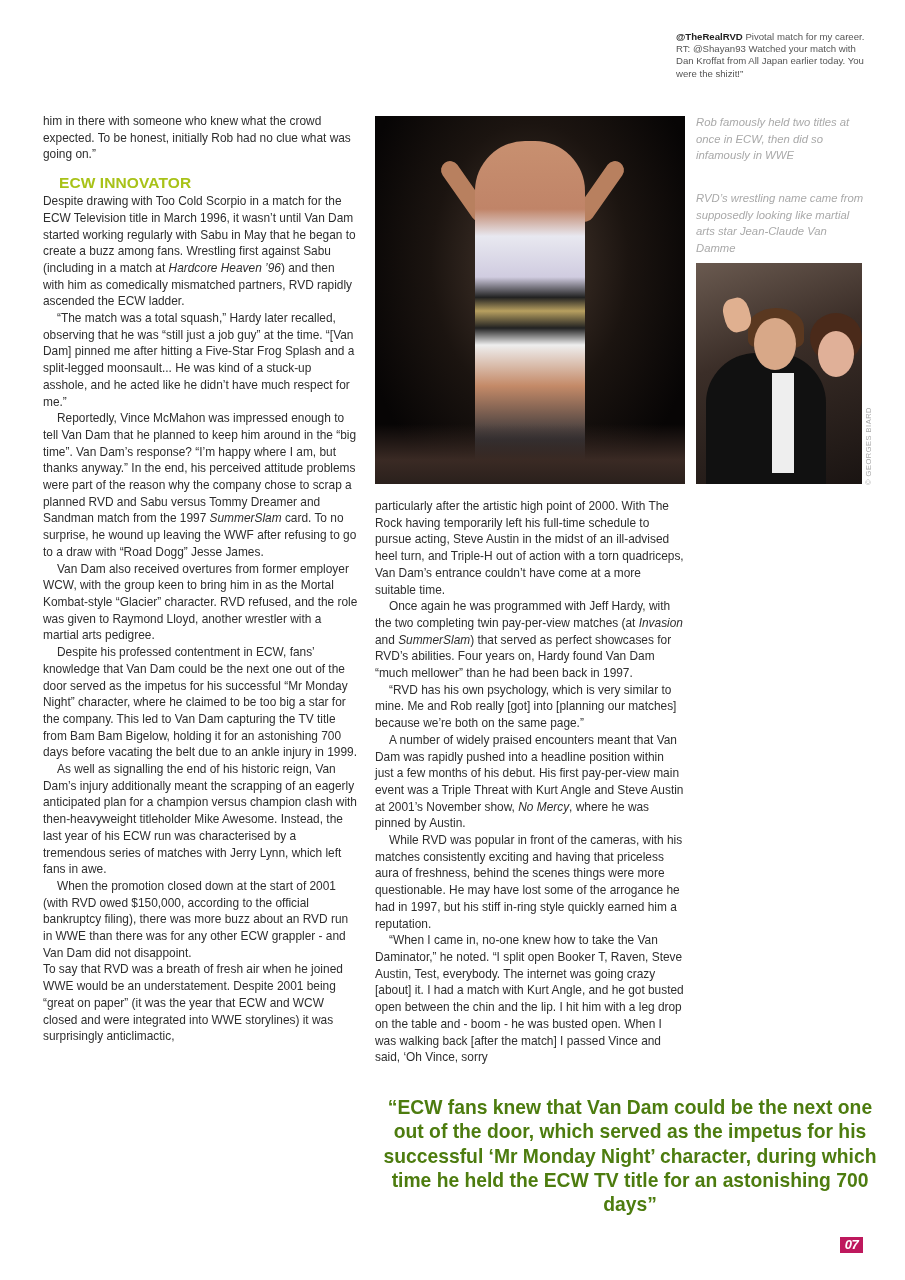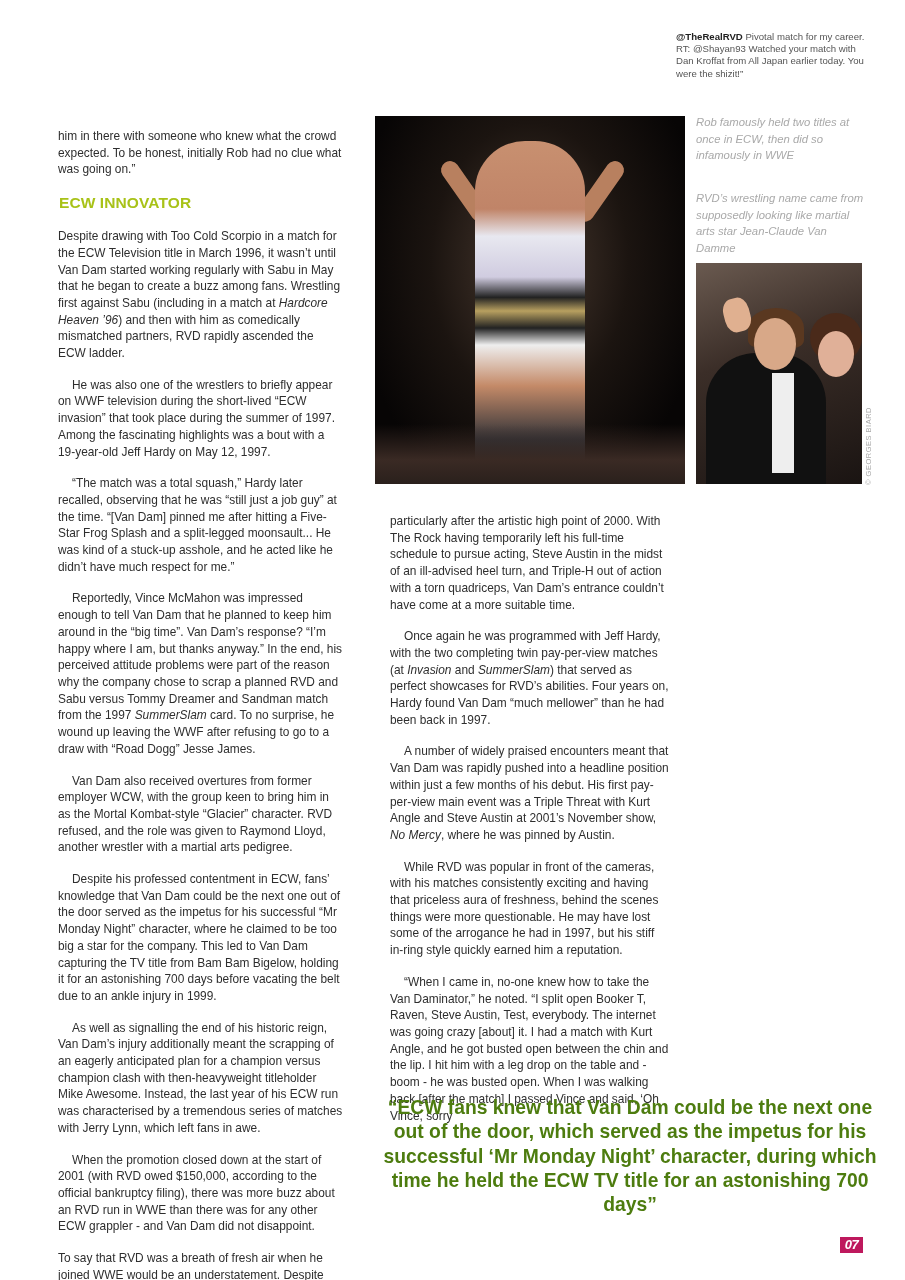--- a/index.html
+++ b/index.html
@@ -4,21 +4,21 @@
 <style>
   html, body { margin: 0; padding: 0; background: #ffffff; }
   body { width: 905px; height: 1280px; position: relative; overflow: hidden;
          font-family: "Liberation Sans", sans-serif; color: #2b2b2b; }
 
   .tweet { position: absolute; left: 676px; top: 31px; width: 200px;
            font-size: 9.6px; line-height: 12.2px; color: #555; }
   .tweet .handle { font-weight: bold; color: #222; }
 
   .col { position: absolute; font-size: 11.9px; line-height: 16.7px; color: #2e2e2e; }
-  .col p { margin: 15px; }
+  .col p { margin: 0; }
   .col p.indent { text-indent: 14px; }
   .col em { font-style: italic; }
   .col-left { left: 43px; top: 113px; width: 315px; }
   .col-mid { left: 375px; top: 498px; width: 310px; }
 
   .heading { margin: 10px 0 0 16px; font-size: 15.5px; line-height: 20px; font-weight: bold;
              color: #a8c218; letter-spacing: 0.1px; }
 
   .photo-main { position: absolute; left: 375px; top: 116px; width: 310px; height: 368px;
                 background: radial-gradient(ellipse at 50% 40%, #4a3a30 0%, #1b1410 45%, #070505 80%);
@@ -68,21 +68,20 @@
 <body>
 
 <div class="tweet">
   <span class="handle">@TheRealRVD</span><span> Pivotal match for my career. RT: @Shayan93 Watched your match with Dan Kroffat from All Japan earlier today. You were the shizit!”</span>
 </div>
 
 <div class="col col-left">
   <p>him in there with someone who knew what the crowd expected. To be honest, initially Rob had no clue what was going on.”</p>
   <h2 class="heading">ECW INNOVATOR</h2>
   <p><span>Despite drawing with Too Cold Scorpio in a match for the ECW Television title in March 1996, it wasn’t until Van Dam started working regularly with Sabu in May that he began to create a buzz among fans. Wrestling first against Sabu (including in a match at </span><em>Hardcore Heaven ’96</em><span>) and then with him as comedically mismatched partners, RVD rapidly ascended the ECW ladder.</span></p>
-  <p class="indent">He was also one of the wrestlers to briefly appear on WWF television during the short-lived “ECW invasion” that took place during the summer of 1997. Among the fascinating highlights was a bout with a 19-year-old Jeff Hardy on May 12, 1997.</p>
   <p class="indent">“The match was a total squash,” Hardy later recalled, observing that he was “still just a job guy” at the time. “[Van Dam] pinned me after hitting a Five-Star Frog Splash and a split-legged moonsault... He was kind of a stuck-up asshole, and he acted like he didn’t have much respect for me.”</p>
   <p class="indent"><span>Reportedly, Vince McMahon was impressed enough to tell Van Dam that he planned to keep him around in the “big time”. Van Dam’s response? “I’m happy where I am, but thanks anyway.” In the end, his perceived attitude problems were part of the reason why the company chose to scrap a planned RVD and Sabu versus Tommy Dreamer and Sandman match from the 1997 </span><em>SummerSlam</em><span> card. To no surprise, he wound up leaving the WWF after refusing to go to a draw with “Road Dogg” Jesse James.</span></p>
   <p class="indent">Van Dam also received overtures from former employer WCW, with the group keen to bring him in as the Mortal Kombat-style “Glacier” character. RVD refused, and the role was given to Raymond Lloyd, another wrestler with a martial arts pedigree.</p>
   <p class="indent">Despite his professed contentment in ECW, fans’ knowledge that Van Dam could be the next one out of the door served as the impetus for his successful “Mr Monday Night” character, where he claimed to be too big a star for the company. This led to Van Dam capturing the TV title from Bam Bam Bigelow, holding it for an astonishing 700 days before vacating the belt due to an ankle injury in 1999.</p>
   <p class="indent">As well as signalling the end of his historic reign, Van Dam’s injury additionally meant the scrapping of an eagerly anticipated plan for a champion versus champion clash with then-heavyweight titleholder Mike Awesome. Instead, the last year of his ECW run was characterised by a tremendous series of matches with Jerry Lynn, which left fans in awe.</p>
   <p class="indent">When the promotion closed down at the start of 2001 (with RVD owed $150,000, according to the official bankruptcy filing), there was more buzz about an RVD run in WWE than there was for any other ECW grappler - and Van Dam did not disappoint.</p>
   <p>To say that RVD was a breath of fresh air when he joined WWE would be an understatement. Despite 2001 being “great on paper” (it was the year that ECW and WCW closed and were integrated into WWE storylines) it was surprisingly anticlimactic,</p>
 </div>
 
 <div class="photo-main">
@@ -102,20 +101,21 @@
   <div class="shirt"></div>
   <div class="hair1"></div>
   <div class="face1"></div>
   <div class="hand"></div>
 </div>
 <div class="credit">© GEORGES BIARD</div>
 
 <div class="col col-mid">
   <p>particularly after the artistic high point of 2000. With The Rock having temporarily left his full-time schedule to pursue acting, Steve Austin in the midst of an ill-advised heel turn, and Triple-H out of action with a torn quadriceps, Van Dam’s entrance couldn’t have come at a more suitable time.</p>
   <p class="indent"><span>Once again he was programmed with Jeff Hardy, with the two completing twin pay-per-view matches (at </span><em>Invasion</em><span> and </span><em>SummerSlam</em><span>) that served as perfect showcases for RVD’s abilities. Four years on, Hardy found Van Dam “much mellower” than he had been back in 1997.</span></p>
+  <p class="indent">“RVD has his own psychology, which is very similar to mine. Me and Rob really [got] into [planning our matches] because we’re both on the same page.”</p>
   <p class="indent"><span>A number of widely praised encounters meant that Van Dam was rapidly pushed into a headline position within just a few months of his debut. His first pay-per-view main event was a Triple Threat with Kurt Angle and Steve Austin at 2001’s November show, </span><em>No Mercy</em><span>, where he was pinned by Austin.</span></p>
   <p class="indent">While RVD was popular in front of the cameras, with his matches consistently exciting and having that priceless aura of freshness, behind the scenes things were more questionable. He may have lost some of the arrogance he had in 1997, but his stiff in-ring style quickly earned him a reputation.</p>
   <p class="indent">“When I came in, no-one knew how to take the Van Daminator,” he noted. “I split open Booker T, Raven, Steve Austin, Test, everybody. The internet was going crazy [about] it. I had a match with Kurt Angle, and he got busted open between the chin and the lip. I hit him with a leg drop on the table and - boom - he was busted open. When I was walking back [after the match] I passed Vince and said, ‘Oh Vince, sorry</p>
 </div>
 
 <div class="pullquote">“ECW fans knew that Van Dam could be the next one out of the door, which served as the impetus for his successful ‘Mr Monday Night’ character, during which time he held the ECW TV title for an astonishing 700 days”</div>
 
 <div class="page-num">07</div>
 
 </body></html>

